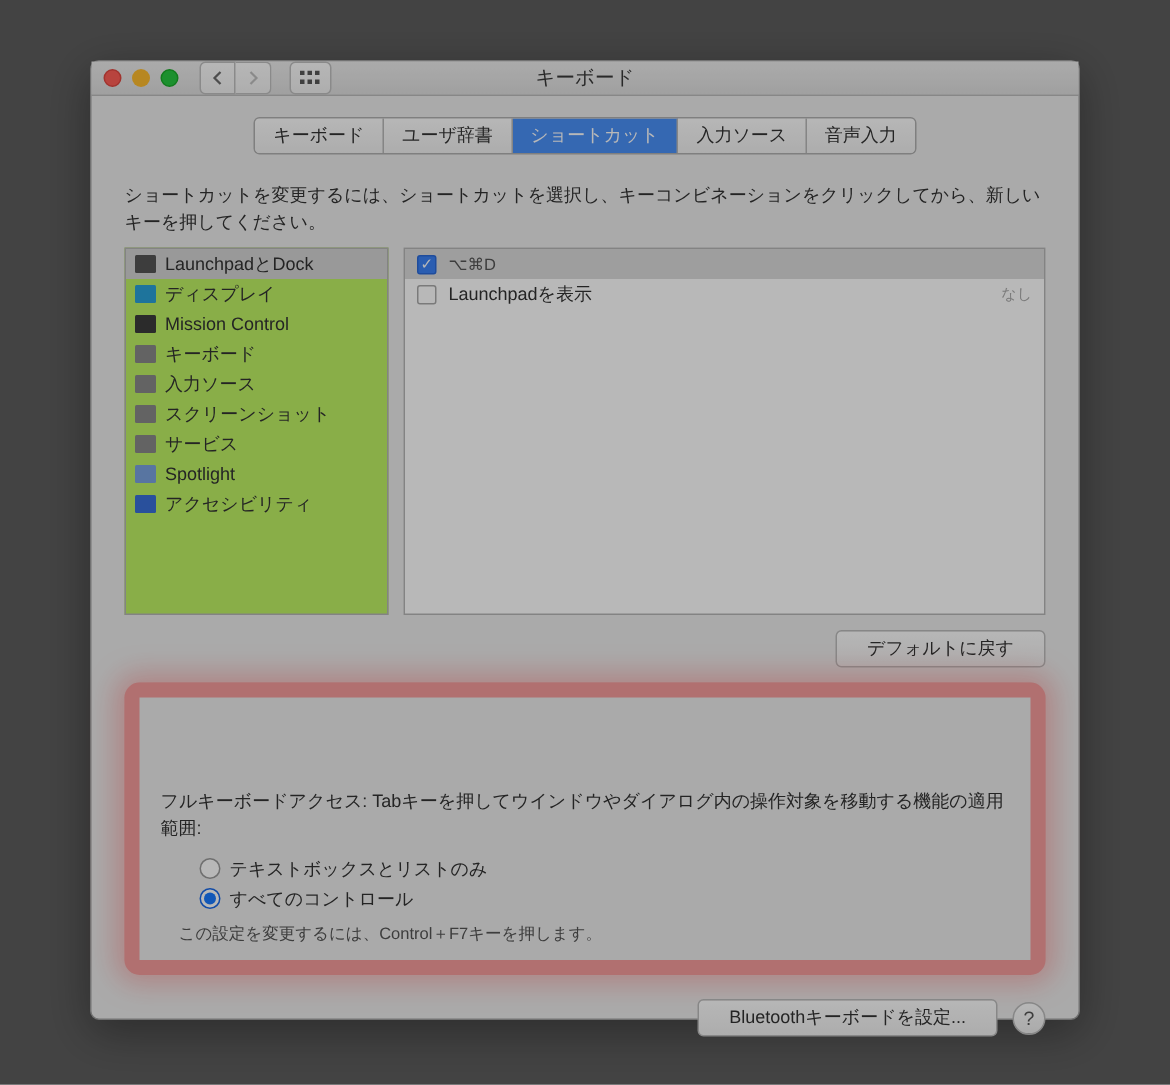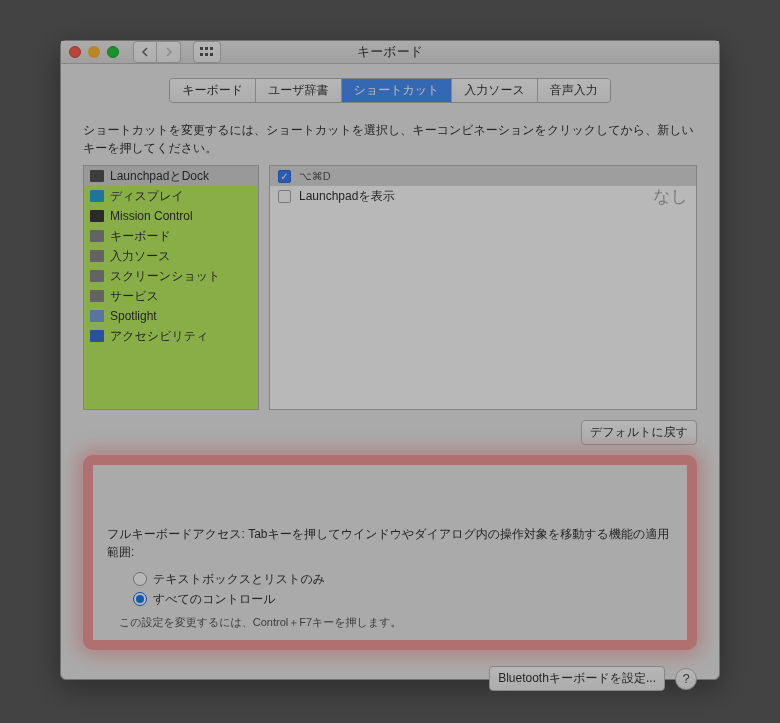--- a/index.html
+++ b/index.html
@@ -102,25 +102,25 @@
 }
 .sc-row.selected { background: #dcdcdc; }
 .sc-check {
   width: 13px; height: 13px; border: 1px solid #aaa; border-radius: 2px;
   display: flex; align-items: center; justify-content: center;
   font-size: 10px; background: #fff;
 }
 .sc-check.on { background: #3b82f6; color: #fff; border-color: #2b6ad8; }
 .sc-label { flex: 1; overflow: hidden; text-overflow: ellipsis; white-space: nowrap; }
 .sc-key { color: #555; font-size: 11px; }
-.sc-key.none { color: #aaa; font-size: 17px; }
+.sc-key.none { color: #aaa; font-size: 10px; }
 .defaults-row { display: flex; justify-content: flex-end; margin-top: 10px; }
 .mac-button {
   background: linear-gradient(#fdfdfd,#f0f0f0); border: 1px solid #bcbcbc;
-  border-radius: 4px; padding: 3px 8px; font-size: 12px; color: #333;
+  border-radius: 4px; padding: 3px 20px; font-size: 12px; color: #333;
 }
 .highlight-box {
   margin-top: 10px;
   border: 10px solid rgba(255,90,90,0.55);
   border-radius: 10px;
   padding: 12px 14px 10px 14px;
   box-shadow: 0 0 18px 6px rgba(255,90,90,0.35);
   background: #ececec;
 }
 .fka-label { font-size: 12px; line-height: 1.5; margin-bottom: 8px; margin-top: 48px; }

